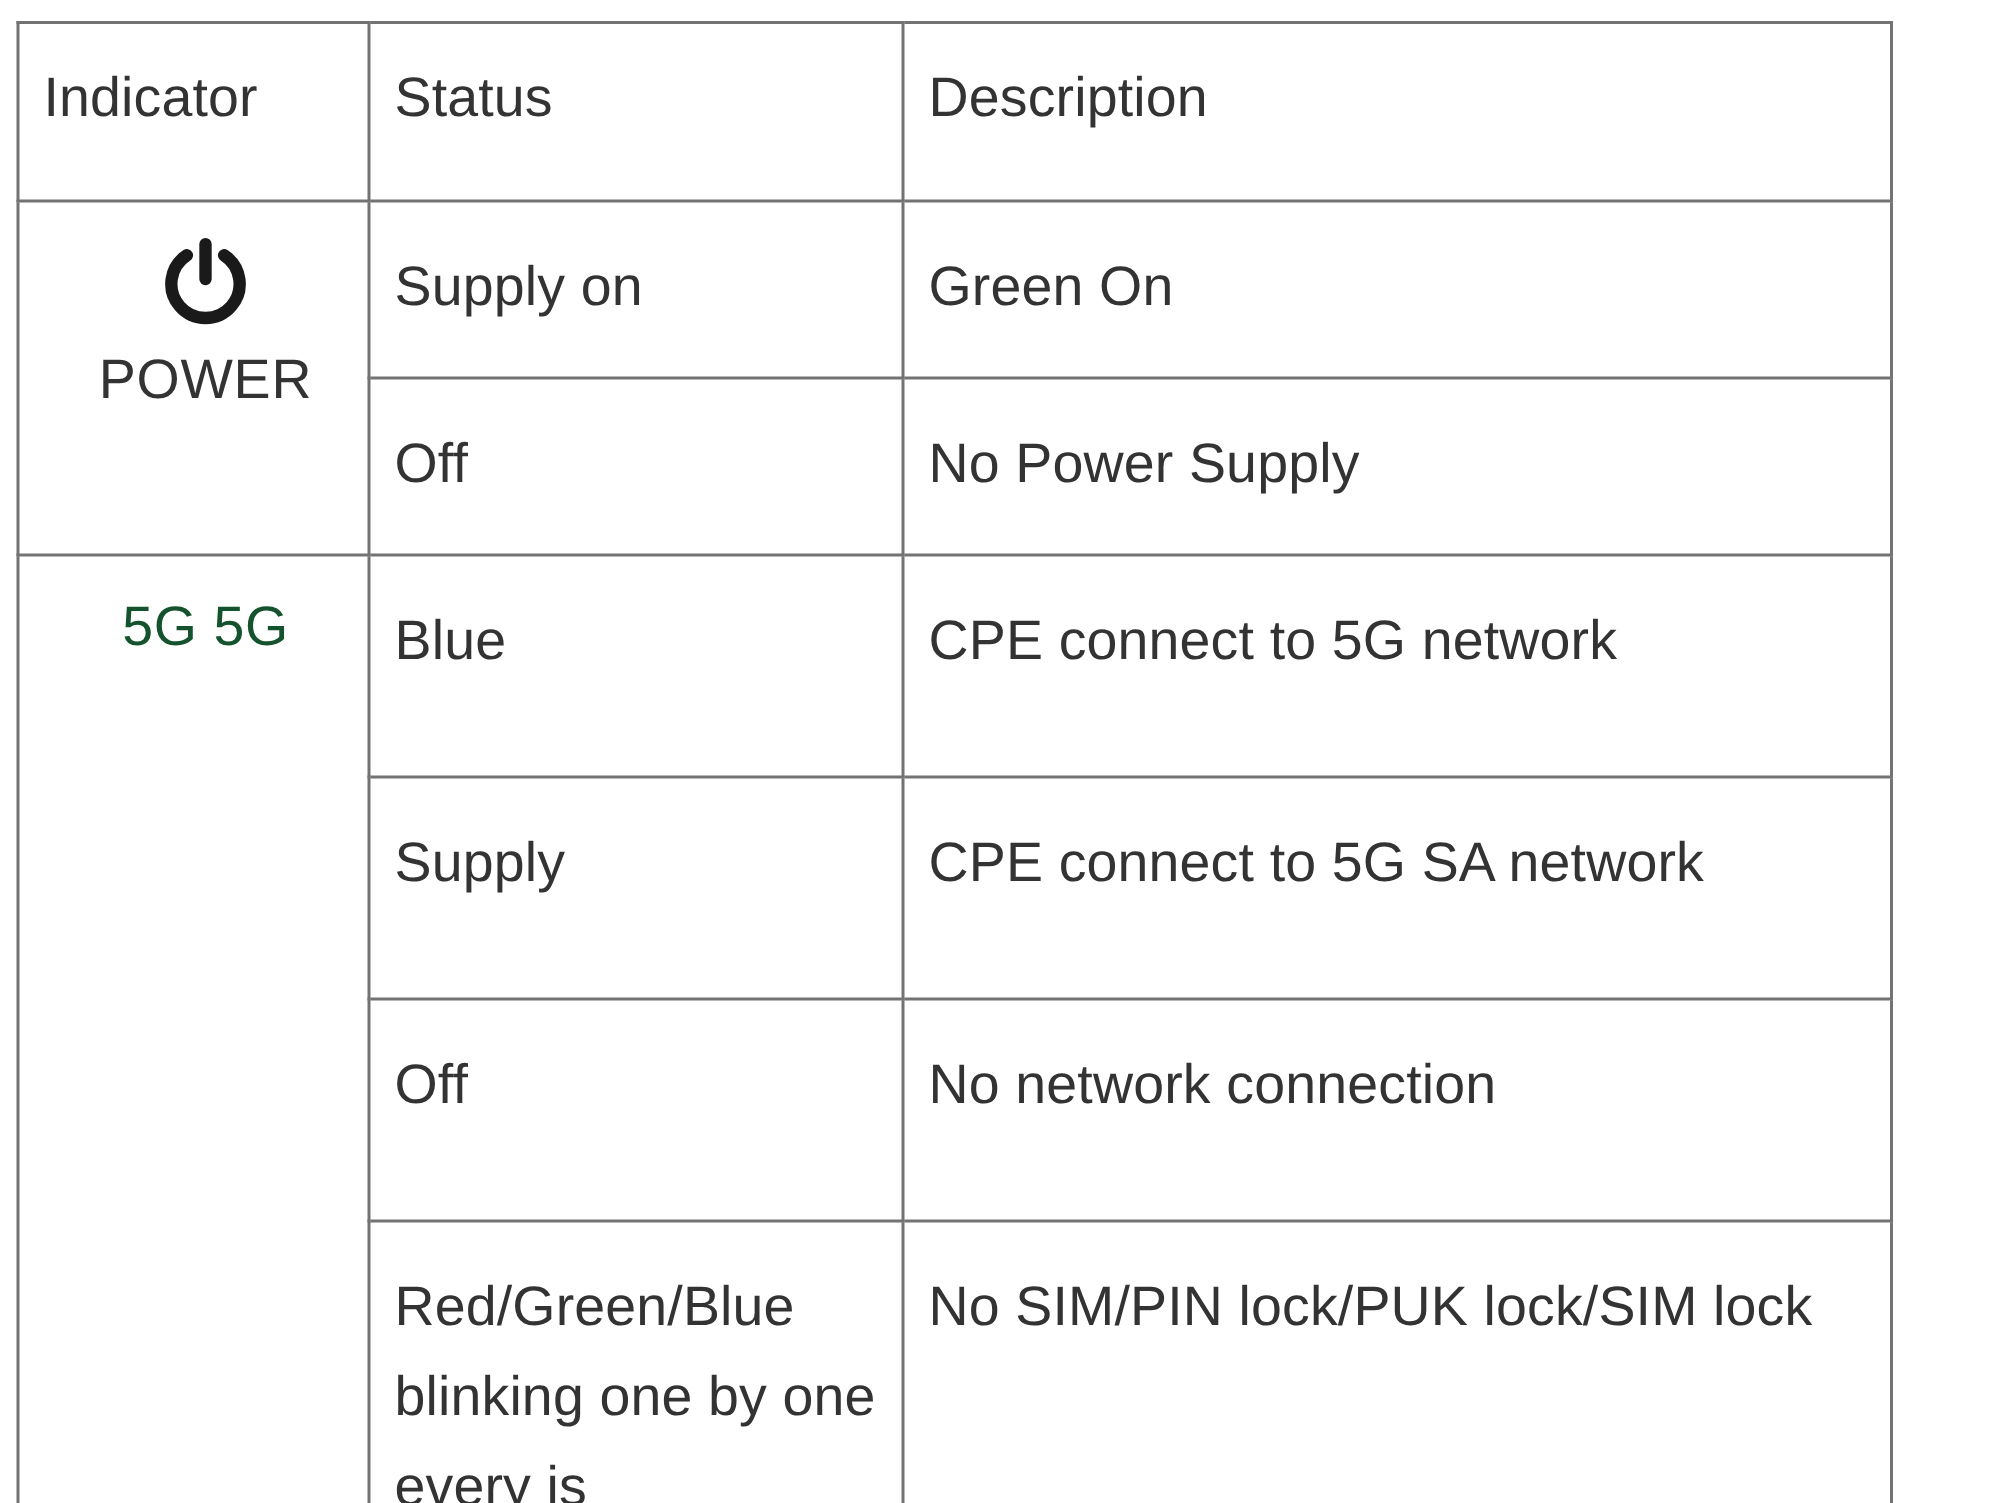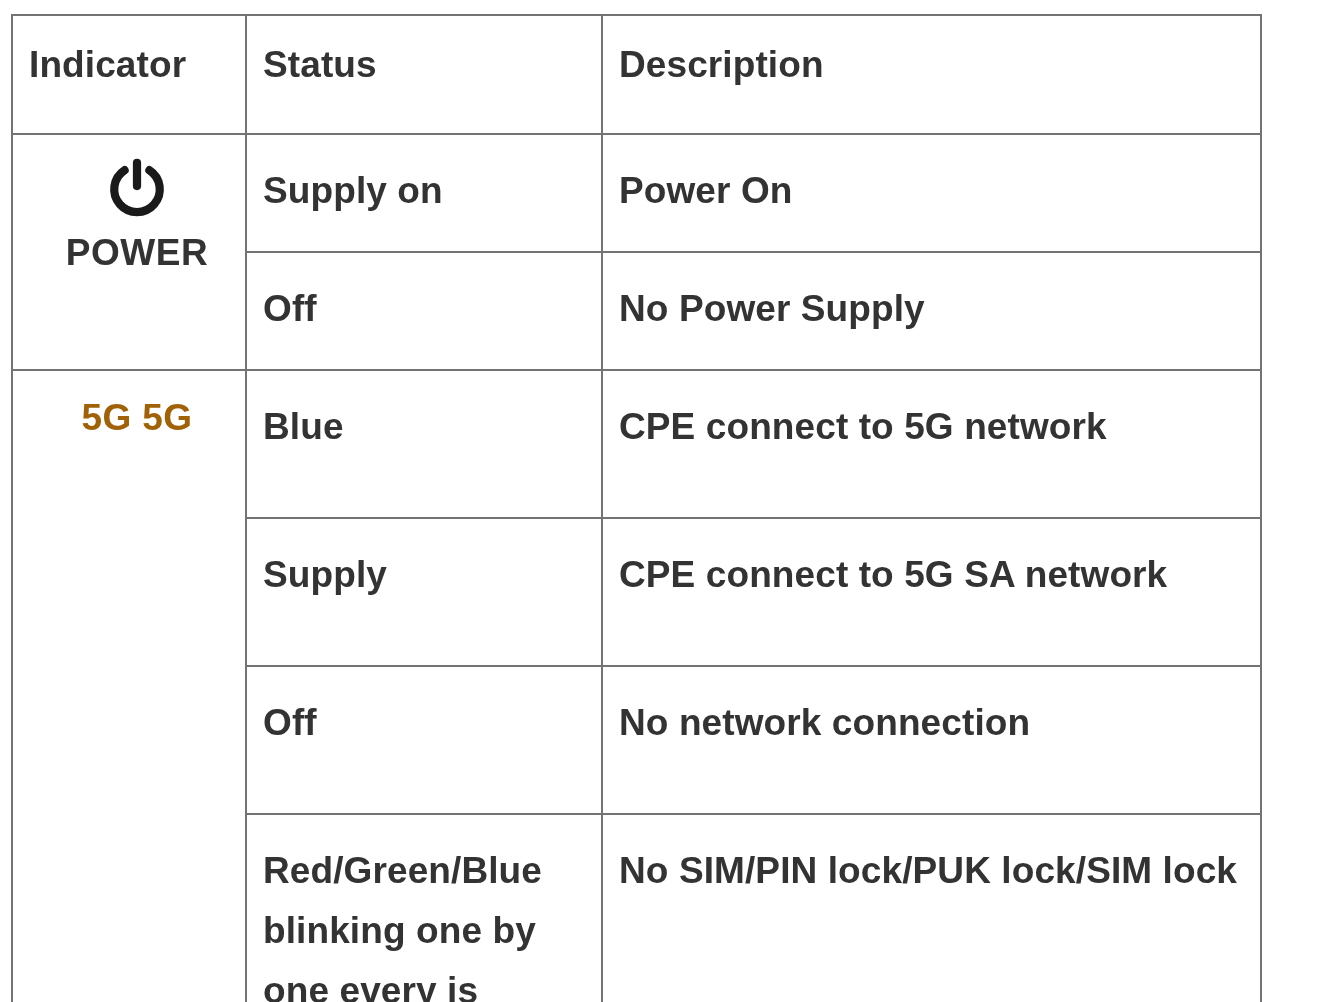--- a/index.html
+++ b/index.html
@@ -30,21 +30,21 @@
     border-collapse: collapse;
     table-layout: fixed;
     background: #ffffff;
   }
 
   table.indicator-table td,
   table.indicator-table th {
     border: 2px solid #737373;
     vertical-align: top;
     text-align: left;
-    font-weight: bold;
+    font-weight: normal;
     color: #333333;
     background: #ffffff;
     box-sizing: border-box;
     padding-left: 16px;
   }
 
   
   col.col-indicator { width: 234px; }
   col.col-status    { width: 356px; }
   col.col-desc      { width: 659px; }
@@ -112,21 +112,21 @@
     color: #333333;
   }
 
   .fiveg-label {
     display: block;
     padding-top: 24px;
     font-size: 37px;
     line-height: 1.25;
     letter-spacing: 0.4px;
     text-align: center;
-    color: #a16207;
+    color: #14532d;
   }
 </style>
 </head>
 <body>
 
 <div class="page">
 
   <table class="indicator-table">
     <colgroup>
       <col class="col-indicator">
@@ -148,21 +148,21 @@
         <td class="indicator-cell" rowspan="2">
           <div class="power-stack">
             <svg class="power-icon" viewBox="0 0 64 64">
               <path d="M32 6 L32 30" stroke="#1a1a1a" stroke-width="8.5" stroke-linecap="round" fill="none"></path>
               <path d="M19.2 13.6 A23.5 23.5 0 1 0 44.8 13.6" stroke="#1a1a1a" stroke-width="8.5" stroke-linecap="round" fill="none"></path>
             </svg>
             <span class="power-label">POWER</span>
           </div>
         </td>
         <td class="status-cell">Supply on</td>
-        <td class="desc-cell">Power On</td>
+        <td class="desc-cell">Green On</td>
       </tr>
 
       <tr>
         <td class="status-cell">Off</td>
         <td class="desc-cell">No Power Supply</td>
       </tr>
 
       <tr class="tall">
         <td class="indicator-cell" rowspan="4">
           <span class="fiveg-label">5G 5G</span>

